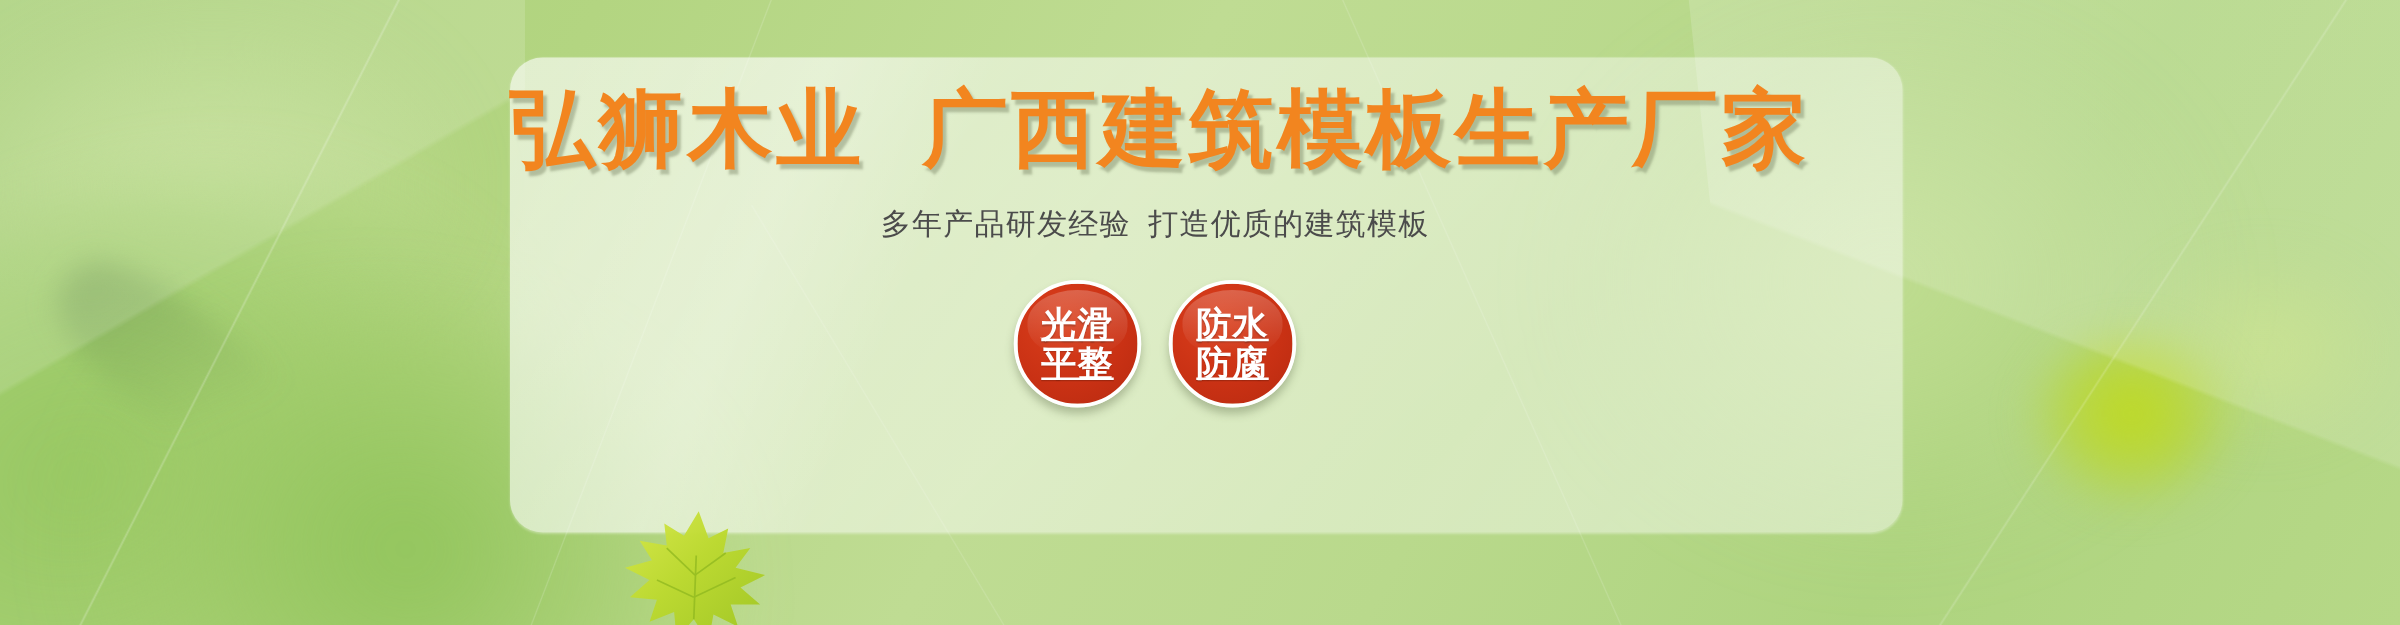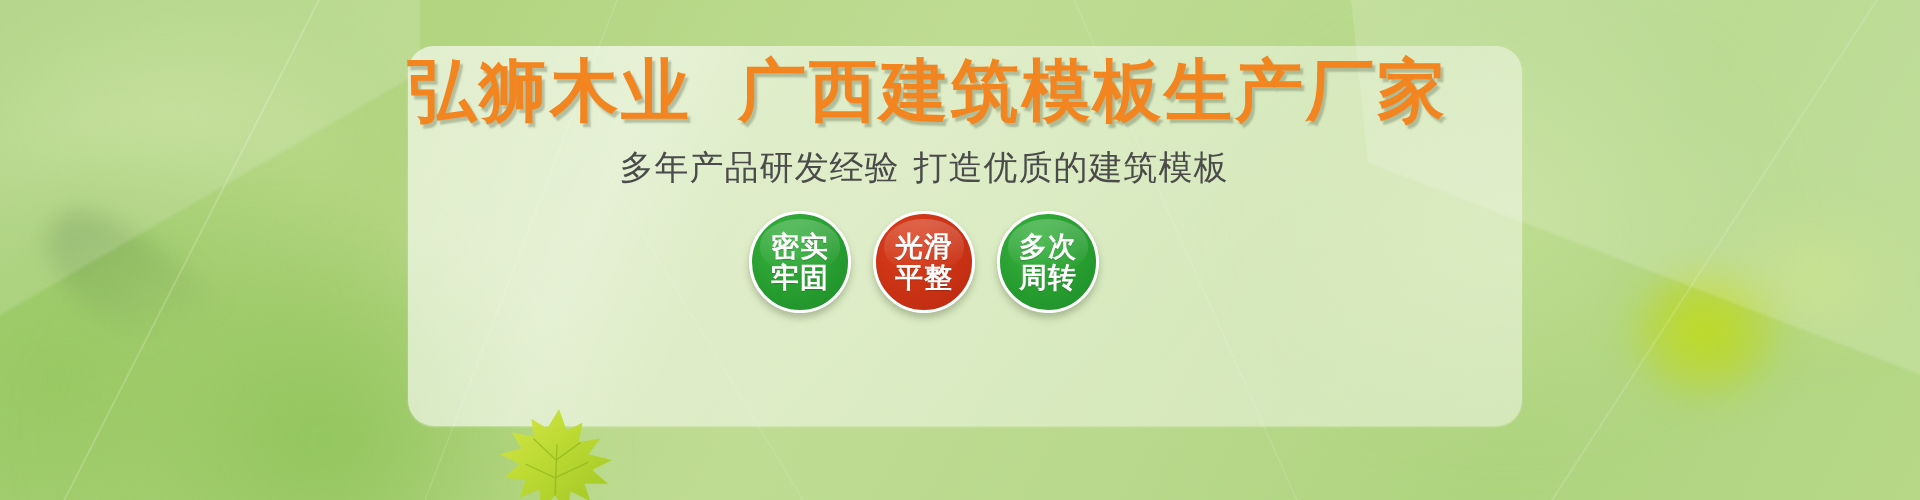--- a/index.html
+++ b/index.html
@@ -135,21 +135,21 @@
     top: 405px;
     width: 118px;
     height: 118px;
     pointer-events: none;
   }
 
   
   .content {
     position: absolute;
     left: 408px;
-    top: 29px;
+    top: 42px;
     width: 1032px;
     height: 380px;
   }
 
   .headline {
     position: absolute;
     left: 0;
     top: 20px;
     width: 100%;
     text-align: center;
@@ -162,21 +162,21 @@
     text-shadow: 3px 4px 2px rgba(100,110,80,0.38);
   }
   .headline .gap { display: inline-block; width: 46px; }
 
   .subtitle {
     position: absolute;
     left: 0;
     top: 118px;
     width: 100%;
     text-align: center;
-    font-size: 34px;
+    font-size: 24px;
     line-height: 40px;
     color: #4b4b4b;
     letter-spacing: 1px;
     white-space: nowrap;
   }
   .subtitle .gap { display: inline-block; width: 14px; }
 
   .badges {
     position: absolute;
     left: 0;
@@ -211,21 +211,21 @@
     content: "";
     position: absolute;
     left: 8%; top: 5%;
     width: 84%; height: 55%;
     border-radius: 50% 50% 45% 45%;
     background: linear-gradient(to bottom, rgba(255,255,255,0.22) 0%, rgba(255,255,255,0) 100%);
     pointer-events: none;
   }
   .badge .line { position: relative; z-index: 2; }
   .badge-green { background: radial-gradient(circle at 38% 30%, #38b33f 0%, #269c2f 58%, #1e8c29 100%); }
-  .badge-red   { background: radial-gradient(circle at 38% 30%, #db3f1c 0%, #c93114 58%, #b72a10 100%); }
+  .badge-red   { background: radial-gradient(circle at 38% 30%, #db3f1c 0%, #c93114 58%, #b72a10 100%); text-decoration: underline; }
 </style>
 </head>
 <body>
 
 <div class="banner">
 
   <div class="bg-blob blob-c"></div>
   <div class="bg-blob blob-a"></div>
   <div class="bg-blob blob-b"></div>
   <div class="bg-blob blob-dark-stem"></div>
@@ -269,34 +269,30 @@
     <div class="headline">
       <span>弘狮木业</span><span class="gap"></span><span>广西建筑模板生产厂家</span>
     </div>
 
     <div class="subtitle">
       <span>多年产品研发经验</span><span class="gap"></span><span>打造优质的建筑模板</span>
     </div>
 
     <div class="badges">
 
-      <div class="badge badge-green">
-        <span class="line">密实</span>
-        <span class="line">牢固</span>
-      </div>
 
       <div class="badge badge-red">
         <span class="line">光滑</span>
         <span class="line">平整</span>
       </div>
 
-      <div class="badge badge-green">
-        <span class="line">多次</span>
-        <span class="line">周转</span>
+
+      <div class="badge badge-red">
+        <span class="line">防水</span>
+        <span class="line">防腐</span>
       </div>
-
 
 
 
 
     </div>
   </div>
 </div>
 
 </body></html>

